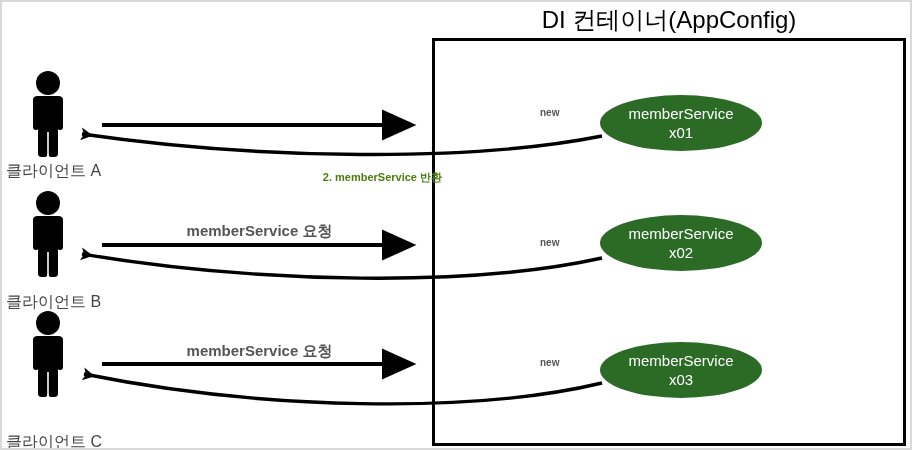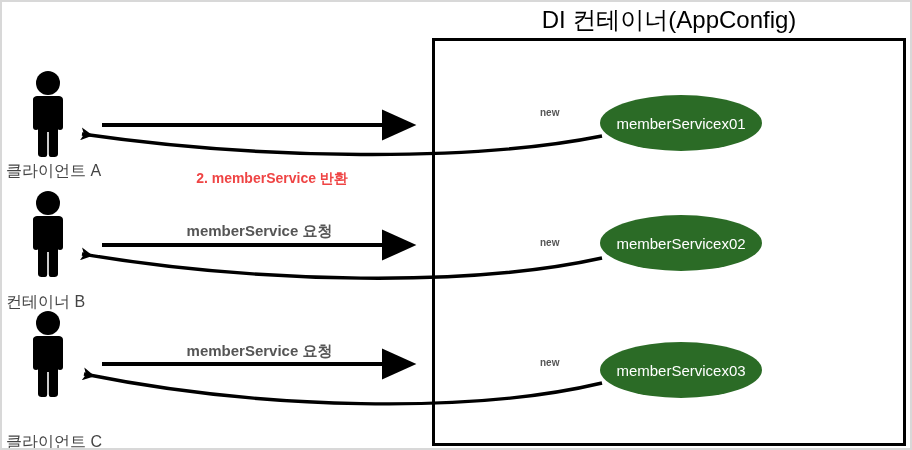--- a/index.html
+++ b/index.html
@@ -72,42 +72,42 @@
   .req-label {
     position: absolute;
     font-size: 15px;
     font-weight: bold;
     color: #555555;
     white-space: nowrap;
     text-align: center;
   }
   .ret-label {
     position: absolute;
-    font-size: 14px;
+    font-size: 11px;
     font-weight: bold;
-    color: #ef4444;
+    color: #4d7c0f;
     white-space: nowrap;
-    text-align: center;
+    text-align: right;
   }
   .new-label {
     position: absolute;
     font-size: 10px;
     font-weight: bold;
     color: #555555;
     white-space: nowrap;
   }
   .bean {
     position: absolute;
     width: 162px;
     height: 56px;
     border-radius: 50% / 50%;
     background: #2b6b26;
     color: #ffffff;
     display: flex;
-    flex-direction: row;
+    flex-direction: column;
     align-items: center;
     justify-content: center;
     font-size: 15px;
     line-height: 19px;
     text-align: center;
   }
   .bean span { display: block; }
 </style>
 </head>
 <body>
@@ -154,21 +154,21 @@
     </div>
   </div>
 
   <div class="row" style="top:180px;">
     <svg class="person" style="top:8px;" viewBox="0 0 56 88" xmlns="http://www.w3.org/2000/svg">
       <circle cx="28" cy="13" r="12" fill="#000000"></circle>
       <path d="M13,30 C13,27 15,26 18,26 L38,26 C41,26 43,27 43,30 L43,55 C43,57 41,58 39,58 L38,58 L38,84 C38,86 36.5,87 34.5,87 L31,87 C29.5,87 28.8,86 28.8,84 L28.8,62 L27.2,62 L27.2,84 C27.2,86 26.5,87 25,87 L21.5,87 C19.5,87 18,86 18,84 L18,58 L17,58 C15,58 13,57 13,55 Z" fill="#000000"></path>
       <rect x="13" y="30" width="6" height="30" rx="3" fill="#000000"></rect>
       <rect x="37" y="30" width="6" height="30" rx="3" fill="#000000"></rect>
     </svg>
-    <div class="client-label" style="top:110px;">컨테이너 B</div>
+    <div class="client-label" style="top:110px;">클라이언트 B</div>
     <div class="req-label" style="left:100px; top:40px; width:315px;">memberService 요청</div>
     <div class="new-label" style="left:538px; top:55px;">new</div>
     <div class="bean" style="left:598px; top:33px;">
       <span>memberService</span>
       <span>x02</span>
     </div>
   </div>
 
   <div class="row" style="top:300px;">
     <svg class="person" style="top:8px;" viewBox="0 0 56 88" xmlns="http://www.w3.org/2000/svg">

